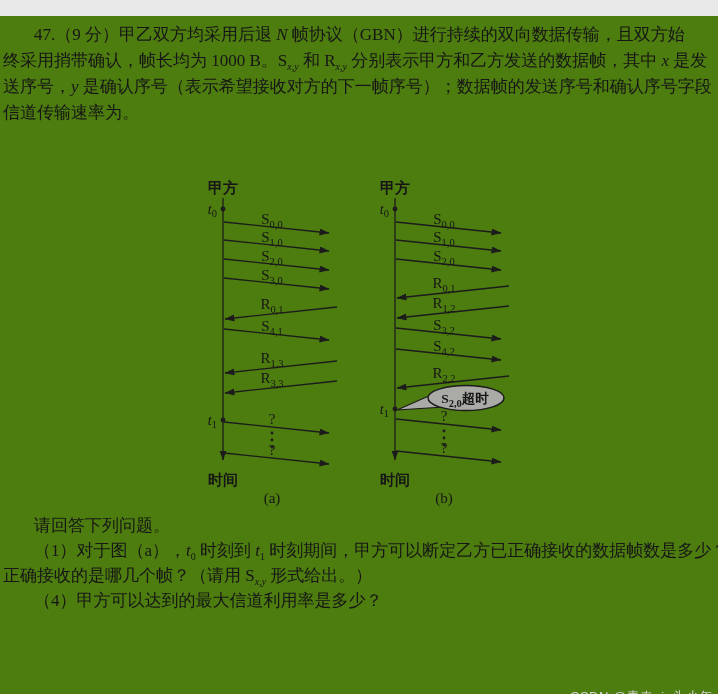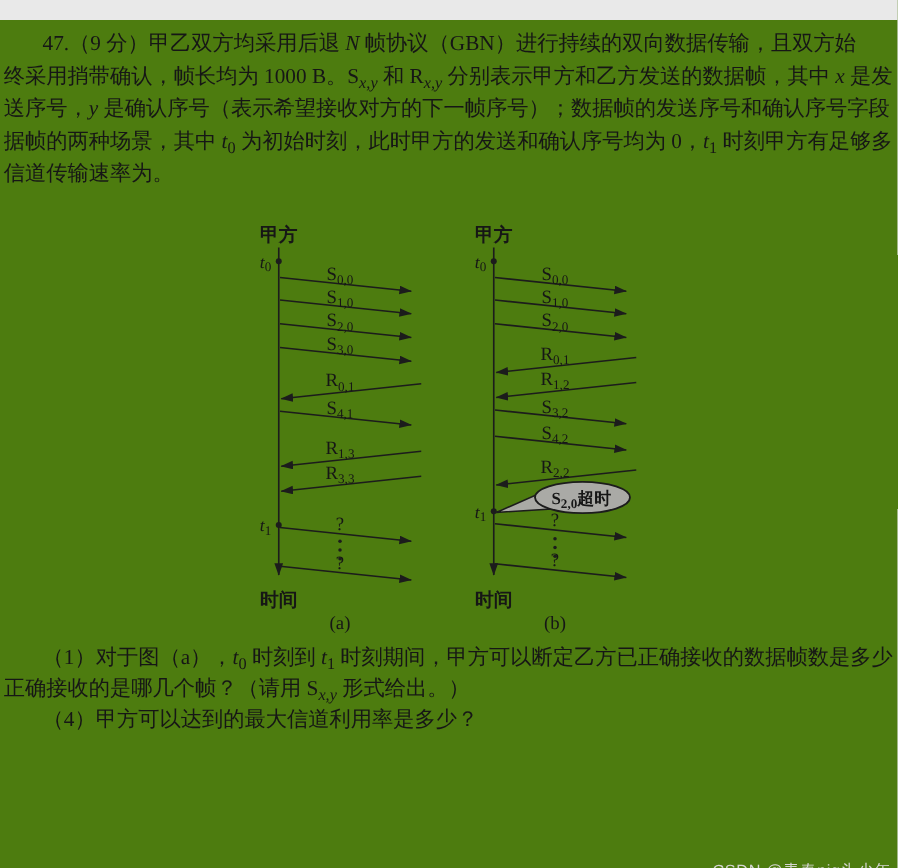--- a/index.html
+++ b/index.html
@@ -7,21 +7,21 @@
     position:relative;width:718px;height:694px;margin:16px auto;
     background:#4d7c0f;overflow:hidden;
     font-family:"Liberation Serif","DejaVu Serif",serif;color:#161616;
   }
   .textblock{position:absolute;left:3px;width:714px;font-size:17px;white-space:nowrap;}
   .intro{top:6px;line-height:26px;}
   .questions{top:497px;line-height:25px;}
   .tline{overflow:visible;}
   .tline.indent{padding-left:31px;}
   .tline i{font-style:italic;}
-  .tline sub{font-size:13px;line-height:0;vertical-align:-4px;}
+  .tline sub{font-size:10px;line-height:0;vertical-align:-4px;}
   svg.diagram{position:absolute;top:160px;overflow:visible;}
   #dg-a{left:183px;}
   #dg-b{left:355px;}
   svg text{fill:#161616;font-family:"Liberation Serif","DejaVu Serif",serif;}
   .dg-title{font-size:15px;font-weight:bold;}
   .dg-axis{font-size:15px;font-weight:bold;}
   .dg-cap{font-size:15px;}
   .dg-label{font-size:15px;}
   .dg-sub{font-size:10.5px;}
   .dg-t{font-size:14px;font-style:italic;}
@@ -34,21 +34,20 @@
 </style>
 </head>
 <body>
 
 <div class="page">
 
   <div class="textblock intro">
     <div class="tline indent">47.（9 分）甲乙双方均采用后退 <i>N</i> 帧协议（GBN）进行持续的双向数据传输，且双方始</div>
     <div class="tline">终采用捎带确认，帧长均为 1000 B。S<sub><i>x,y</i></sub> 和 R<sub><i>x,y</i></sub> 分别表示甲方和乙方发送的数据帧，其中 <i>x</i> 是发</div>
     <div class="tline">送序号，<i>y</i> 是确认序号（表示希望接收对方的下一帧序号）；数据帧的发送序号和确认序号字段</div>
-    <div class="tline">据帧的两种场景，其中 <i>t</i><sub>0</sub> 为初始时刻，此时甲方的发送和确认序号均为 0，<i>t</i><sub>1</sub> 时刻甲方有足够多</div>
     <div class="tline">信道传输速率为。</div>
   </div>
 
   <svg id="dg-a" class="diagram" width="190" height="338" viewBox="0 0 190 338">
       <defs>
         <marker id="ah0" markerWidth="11" markerHeight="8" refX="9.5" refY="3.5" orient="auto" markerUnits="userSpaceOnUse">
           <path d="M0,0 L10,3.5 L0,7 Z" fill="#1c1c1c"></path>
         </marker>
       </defs>
       <text class="dg-title" x="40" y="17" text-anchor="middle">甲方</text>
@@ -119,20 +118,21 @@
       <line x1="41" y1="275" x2="146" y2="286" stroke="#1c1c1c" stroke-width="1.3" marker-end="url(#ah1)"></line>
       <text class="dg-label" x="89" y="277" text-anchor="middle">?</text>
       <polygon points="42,234 85,215 89,231" fill="#aaaaa6" stroke="#1c1c1c" stroke-width="1.2"></polygon>
       <ellipse cx="111" cy="222" rx="38" ry="12.5" fill="#aaaaa6" stroke="#1c1c1c" stroke-width="1.5"></ellipse>
       <text class="dg-callout" x="110" y="227" text-anchor="middle">S<tspan class="dg-sub" dy="3.5">2,0</tspan><tspan dy="-3.5">超时</tspan></text>
       <text class="dg-axis" x="40" y="309" text-anchor="middle">时间</text>
       <text class="dg-cap" x="89" y="327" text-anchor="middle">(b)</text>
     </svg>
 
   <div class="textblock questions">
+    <div class="tline indent">请回答下列问题。</div>
     <div class="tline indent">（1）对于图（a），<i>t</i><sub>0</sub> 时刻到 <i>t</i><sub>1</sub> 时刻期间，甲方可以断定乙方已正确接收的数据帧数是多少？</div>
     <div class="tline">正确接收的是哪几个帧？（请用 S<sub><i>x,y</i></sub> 形式给出。）</div>
     <div class="tline indent">（4）甲方可以达到的最大信道利用率是多少？</div>
   </div>
 
   <div class="watermark">CSDN @青春pig头少年</div>
 
 </div>
 
 </body></html>

